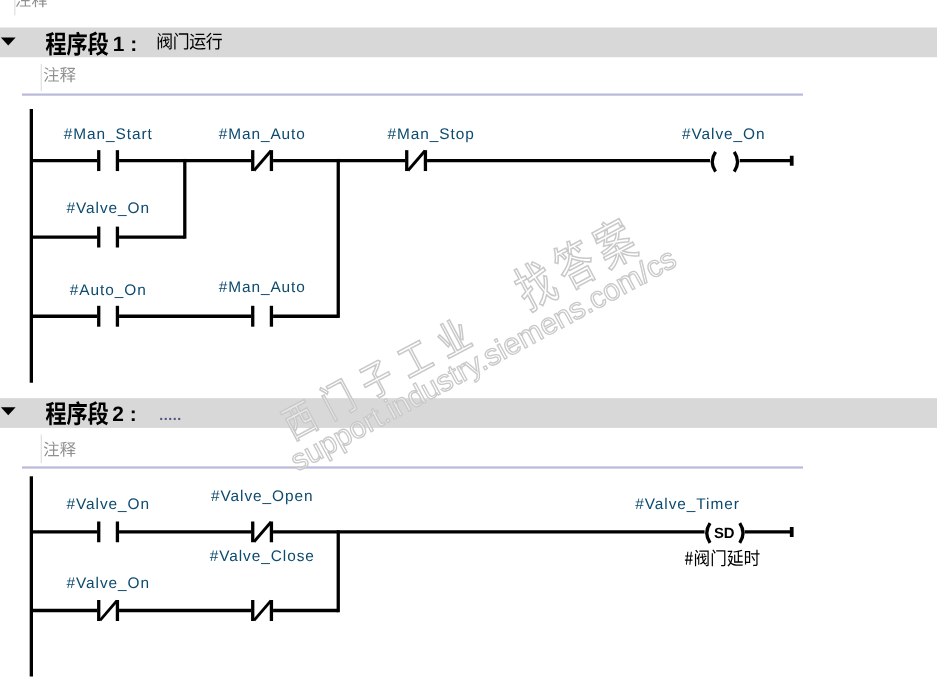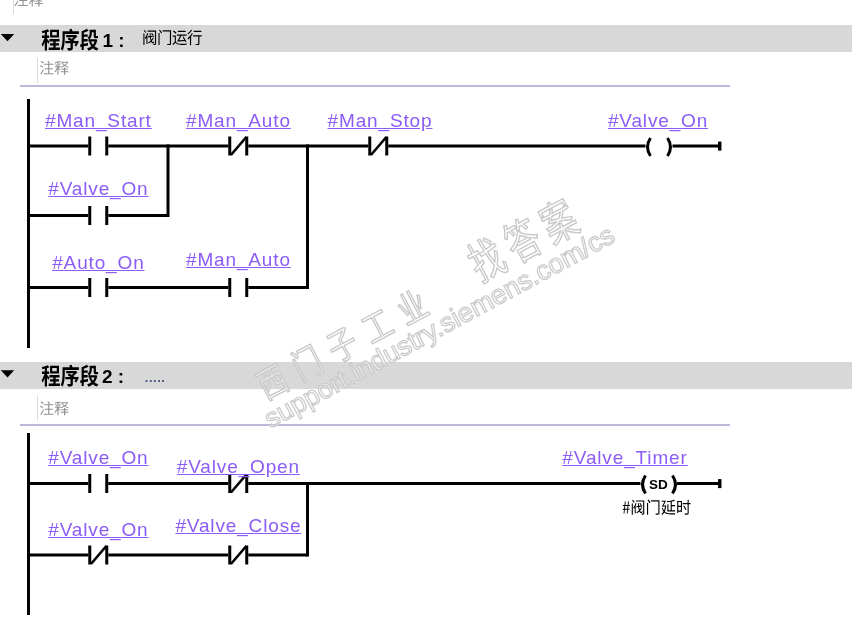--- a/index.html
+++ b/index.html
@@ -1,20 +1,20 @@
 <!DOCTYPE html>
 <html><head><meta charset="utf-8">
 <style>
 * { margin:0; padding:0; box-sizing:border-box; }
 html,body { width:852px; height:625px; background:#fff; overflow:hidden;
   font-family:"Liberation Sans", sans-serif; }
 #stage { position:relative; width:852px; height:625px; }
 .bar { position:absolute; left:0; width:852px; background:#d8d8d8; }
-.lb { position:absolute; transform:translateX(-50%); font-size:19px; color:#8b5cf6;
-  letter-spacing:0.85px; white-space:nowrap; line-height:14px;text-decoration:underline; }
+.lb { position:absolute; transform:translateX(-50%); font-size:14px; color:#0c4a6e;
+  letter-spacing:0.85px; white-space:nowrap; line-height:14px; }
 .vline { position:absolute; width:1px; background:#dcdcdc; }
 .sep { position:absolute; left:20px; width:710px; height:1.8px; background:#b9b9db; }
 .dots { position:absolute; font-size:13px; color:#4a5580; letter-spacing:0.5px; font-weight:bold; }
 </style></head>
 <body>
 <div id="stage">
 <div class="vline" style="left:12.7px;top:0;height:13.5px"></div>
 <div class="bar" style="top:25px;height:26.5px"></div>
 <div class="bar" style="top:361.5px;height:27px"></div>
 <div class="vline" style="left:37px;top:57.5px;height:25px"></div>
@@ -111,22 +111,22 @@
 <g transform="translate(244,-3.5)">
           <path d="M22.4 -35.8C24.0 -33.8 26.0 -30.9 26.9 -28.9L28.8 -31.0C27.9 -32.8 25.9 -35.6 24.3 -37.5ZM6.3 -38.6V-29.3H1.5V-26.1H6.3V-16.2C4.3 -15.5 2.6 -14.8 1.1 -14.3L1.9 -10.9L6.3 -12.7V-0.7C6.3 -0.0 6.1 0.1 5.6 0.2C5.2 0.2 3.7 0.2 2.2 0.1C2.5 1.0 2.8 2.4 2.9 3.3C5.2 3.3 6.6 3.3 7.5 2.7C8.3 2.2 8.7 1.2 8.7 -0.7V-13.8L13.1 -15.6L12.8 -18.8L8.7 -17.1V-26.1H12.7V-29.3H8.7V-38.6ZM27.5 -21.4C26.3 -17.9 24.7 -14.4 22.7 -11.3C22.0 -14.7 21.4 -18.9 21.0 -23.5L31.2 -25.0L30.9 -28.2L20.7 -26.7C20.4 -30.4 20.2 -34.4 20.1 -38.5H17.6C17.7 -34.2 18.0 -30.2 18.2 -26.4L13.1 -25.6L13.4 -22.4L18.5 -23.1C19.0 -17.4 19.7 -12.5 20.7 -8.4C18.1 -5.0 15.2 -2.3 12.2 -0.6C12.8 0.1 13.6 1.1 14.1 2.1C16.7 0.4 19.3 -2.0 21.6 -4.9C23.3 0.1 25.4 3.1 28.4 3.4C30.1 3.6 31.4 1.3 32.2 -6.2C31.6 -6.5 30.6 -7.4 30.0 -8.1C29.7 -3.0 29.2 -0.5 28.3 -0.6C26.4 -0.9 24.8 -3.4 23.6 -7.7C26.1 -11.3 28.1 -15.5 29.5 -19.7Z M57.0 -27.7C54.2 -22.3 48.6 -17.6 42.2 -14.7C42.8 -14.0 43.5 -12.7 43.8 -11.9C46.3 -13.1 48.6 -14.6 50.7 -16.3V-14.6H64.4V-16.7C66.7 -15.0 69.1 -13.6 71.3 -12.5C71.7 -13.4 72.5 -14.8 73.1 -15.5C67.8 -17.6 61.9 -21.8 58.7 -25.3L59.3 -26.4ZM52.3 -17.5C54.1 -19.2 55.8 -21.1 57.3 -23.1C58.9 -21.3 61.0 -19.4 63.4 -17.5ZM47.9 -10.9V3.7H50.3V1.8H64.7V3.5H67.2V-10.9ZM50.3 -1.2V-7.9H64.7V-1.2ZM47.5 -38.8C46.4 -34.4 44.4 -30.0 42.1 -27.2C42.7 -26.8 43.7 -25.9 44.2 -25.3C45.3 -26.9 46.5 -29.0 47.5 -31.3H49.3C50.1 -29.3 50.9 -27.0 51.2 -25.5L53.4 -26.5C53.1 -27.8 52.5 -29.7 51.8 -31.3H57.1V-34.3H48.7C49.1 -35.5 49.5 -36.7 49.9 -38.0ZM60.6 -38.8C59.8 -35.1 58.4 -31.5 56.6 -29.1C57.2 -28.7 58.2 -27.7 58.7 -27.2C59.4 -28.3 60.1 -29.7 60.8 -31.3H63.2C64.1 -29.4 65.1 -27.1 65.5 -25.5L67.9 -26.7C67.5 -28.0 66.7 -29.7 65.9 -31.3H72.1V-34.3H61.9C62.3 -35.5 62.7 -36.8 63.0 -38.1Z M83.5 -10.6V-7.6H95.1C92.1 -4.1 87.3 -1.1 82.9 0.2C83.4 0.9 84.2 2.2 84.5 3.0C89.0 1.4 93.9 -2.2 97.0 -6.5V3.6H99.5V-6.7C102.7 -2.3 107.8 1.4 112.4 3.1C112.7 2.3 113.5 0.9 114.0 0.2C109.5 -1.1 104.7 -4.1 101.6 -7.6H113.2V-10.6H99.5V-14.4H97.0V-10.6ZM96.1 -37.9 97.2 -35.2H84.4V-28.6H86.8V-32.2H110.0V-28.6H112.4V-35.2H99.9C99.4 -36.3 98.8 -37.8 98.2 -38.9ZM103.8 -24.6C102.6 -22.5 101.1 -20.9 99.2 -19.6C96.8 -20.2 94.4 -20.9 92.0 -21.4C92.7 -22.4 93.5 -23.5 94.3 -24.6ZM88.1 -19.6C90.7 -19.1 93.2 -18.5 95.6 -17.8C92.5 -16.6 88.5 -15.9 83.8 -15.6C84.2 -14.9 84.5 -13.7 84.7 -12.8C90.9 -13.4 95.8 -14.5 99.6 -16.7C103.8 -15.4 107.4 -14.0 110.1 -12.6L112.2 -15.0C109.6 -16.2 106.1 -17.5 102.3 -18.7C104.1 -20.2 105.5 -22.2 106.5 -24.6H112.9V-27.4H96.1C96.8 -28.5 97.4 -29.6 97.9 -30.7L95.7 -31.7C95.1 -30.4 94.3 -28.9 93.4 -27.4H83.9V-24.6H91.7C90.5 -22.8 89.2 -21.0 88.1 -19.6Z"></path>
         </g>
 </g>
 <g transform="translate(270.5,428.8) rotate(-28.5)">
         <text x="0" y="0" font-family="Liberation Sans" font-size="27.2" stroke="#c9c9c9" stroke-width="1.2" fill="rgba(255,255,255,0.5)">support.industry.siemens.com/cs</text>
       </g>
 </svg>
 <div class="lb" style="left:98.4px;top:114.1px">#Man_Start</div>
 <div class="lb" style="left:238.4px;top:114.1px">#Man_Auto</div>
-<div class="lb" style="left:380px;top:114.1px">#Man_Stop</div>
+<div class="lb" style="left:392px;top:114.1px">#Man_Stop</div>
 <div class="lb" style="left:658px;top:114.1px">#Valve_On</div>
 <div class="lb" style="left:98.4px;top:181.8px">#Valve_On</div>
 <div class="lb" style="left:98.4px;top:256px">#Auto_On</div>
 <div class="lb" style="left:238.4px;top:253.3px">#Man_Auto</div>
 <div class="lb" style="left:98.4px;top:451.3px">#Valve_On</div>
-<div class="lb" style="left:238.4px;top:460px">#Valve_Open</div>
+<div class="lb" style="left:238.4px;top:443px">#Valve_Open</div>
 <div class="lb" style="left:98.4px;top:523.3px">#Valve_On</div>
-<div class="lb" style="left:238.4px;top:519px">#Valve_Close</div>
+<div class="lb" style="left:238.4px;top:498px">#Valve_Close</div>
 <div class="lb" style="left:625px;top:451.3px">#Valve_Timer</div>
 </div>
 </body></html>

